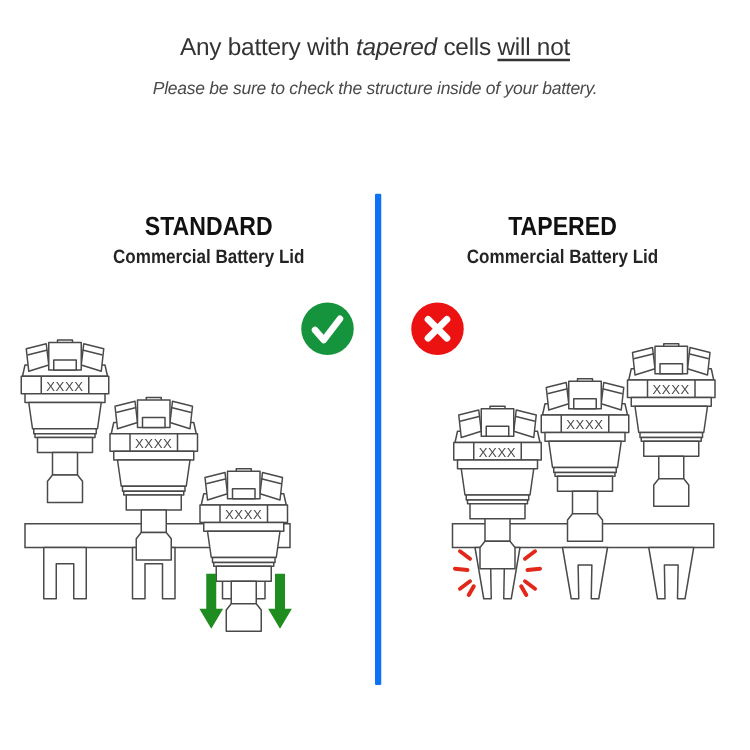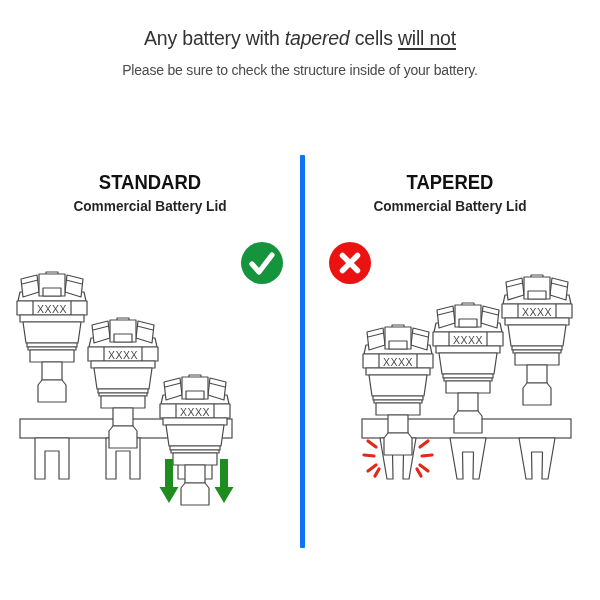--- a/index.html
+++ b/index.html
@@ -3,26 +3,26 @@
 <meta charset="utf-8">
 <style>
   html,body{margin:0;padding:0;background:#fff;}
   .stage{position:relative;width:600px;height:600px;background:#fff;overflow:hidden;
          font-family:"Liberation Sans",sans-serif;}
   
   .notice{position:absolute;top:26px;left:0;width:600px;text-align:center;color:#333;}
   .notice .big{font-size:19.5px;line-height:25px;letter-spacing:-0.2px;}
   .notice .big .it{font-style:italic;}
   .notice .big .ul{text-decoration:underline;text-underline-offset:3px;text-decoration-thickness:1.5px;}
-  .notice .sub{margin-top:11px;font-size:14px;color:#4a4a4a;letter-spacing:-0.2px;}
+  .notice .sub{margin-top:11px;font-size:14px;color:#4a4a4a;letter-spacing:-0.2px;font-style:italic;}
   
   .divider{position:absolute;left:300px;top:155px;width:5px;height:393px;background:#0d72f5;border-radius:1px;}
   
   .colhead{position:absolute;top:170px;width:290px;text-align:center;color:#111;}
-  .colhead.left{left:5px;}
+  .colhead.left{left:22px;}
   .colhead.right{left:305px;}
   .colhead h2{margin:0;font-size:21px;font-weight:bold;letter-spacing:0px;transform:scaleX(0.88);transform-origin:50% 50%;}
   .colhead p{margin:3px 0 0 0;font-size:15.5px;font-weight:bold;opacity:.92;transform:scaleX(0.88);transform-origin:50% 50%;}
   
   .badge{position:absolute;width:44px;height:44px;}
   .badge.ok{left:240px;top:241px;}
   .badge.no{left:328px;top:241px;}
   
   .panel{position:absolute;top:255px;width:290px;height:300px;}
   .panel.left{left:5px;}

